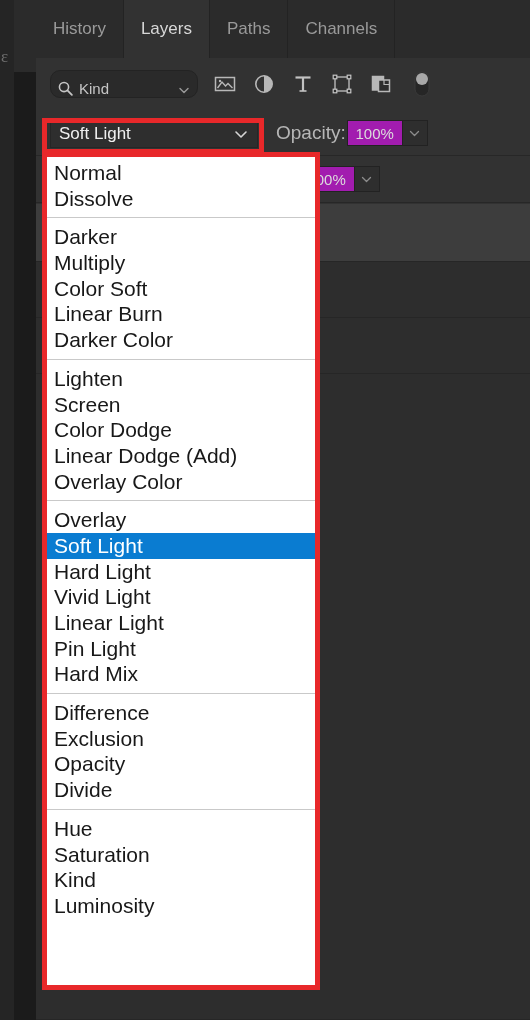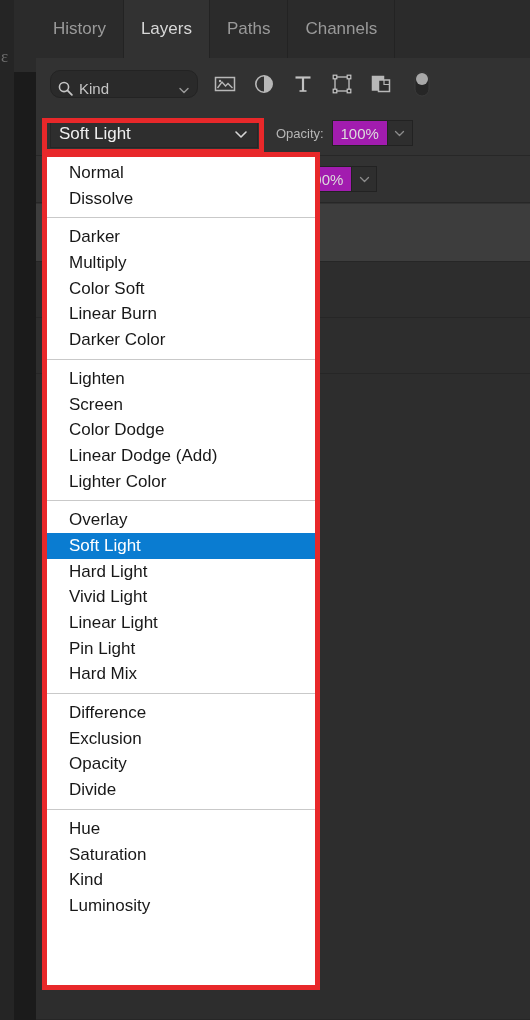--- a/index.html
+++ b/index.html
@@ -141,23 +141,23 @@
     font-size: 17px;
     color: #efefef;
   }
   .blend-caret { width: 16px; height: 16px; flex: 0 0 auto; }
 
   .opacity-wrap {
     display: flex; align-items: center;
     margin-left: 18px;
   }
   .field-label {
-    font-size: 13px;
+    font-size: 19px;
     color: #b6b6b6;
-    margin-right: 8px;
+    margin-right: 1px;
     white-space: nowrap;
   }
   .numbox {
     width: 56px; height: 26px;
     background: #a21caf;
     border: 1px solid #222;
     display: flex; align-items: center; justify-content: center;
     font-size: 15px;
     color: #dcdcdc;
     cursor: text;
@@ -209,22 +209,22 @@
   }
   .dd-inner {
     width: 100%; height: 100%;
     background: #ffffff;
     padding-top: 3px;
   }
   .dd-group { }
   .dd-item {
     height: 25.7px;
     line-height: 25.7px;
-    padding-left: 22px;
-    font-size: 17px;
+    padding-left: 7px;
+    font-size: 21px;
     color: #181818;
     white-space: nowrap;
     cursor: pointer;
     font-family: "Liberation Sans", sans-serif;
   }
   .dd-item.selected {
     background: #0a7cd1;
     color: #ffffff;
   }
   .dd-sep {
@@ -394,21 +394,21 @@
           <div class="dd-item">Color Soft</div>
           <div class="dd-item">Linear Burn</div>
           <div class="dd-item">Darker Color</div>
         </div>
         <div class="dd-sep"></div>
         <div class="dd-group">
           <div class="dd-item">Lighten</div>
           <div class="dd-item">Screen</div>
           <div class="dd-item">Color Dodge</div>
           <div class="dd-item">Linear Dodge (Add)</div>
-          <div class="dd-item">Lighter Color</div>
+          <div class="dd-item">Overlay Color</div>
         </div>
         <div class="dd-sep"></div>
         <div class="dd-group">
           <div class="dd-item">Overlay</div>
           <div class="dd-item selected">Soft Light</div>
           <div class="dd-item">Hard Light</div>
           <div class="dd-item">Vivid Light</div>
           <div class="dd-item">Linear Light</div>
           <div class="dd-item">Pin Light</div>
           <div class="dd-item">Hard Mix</div>

